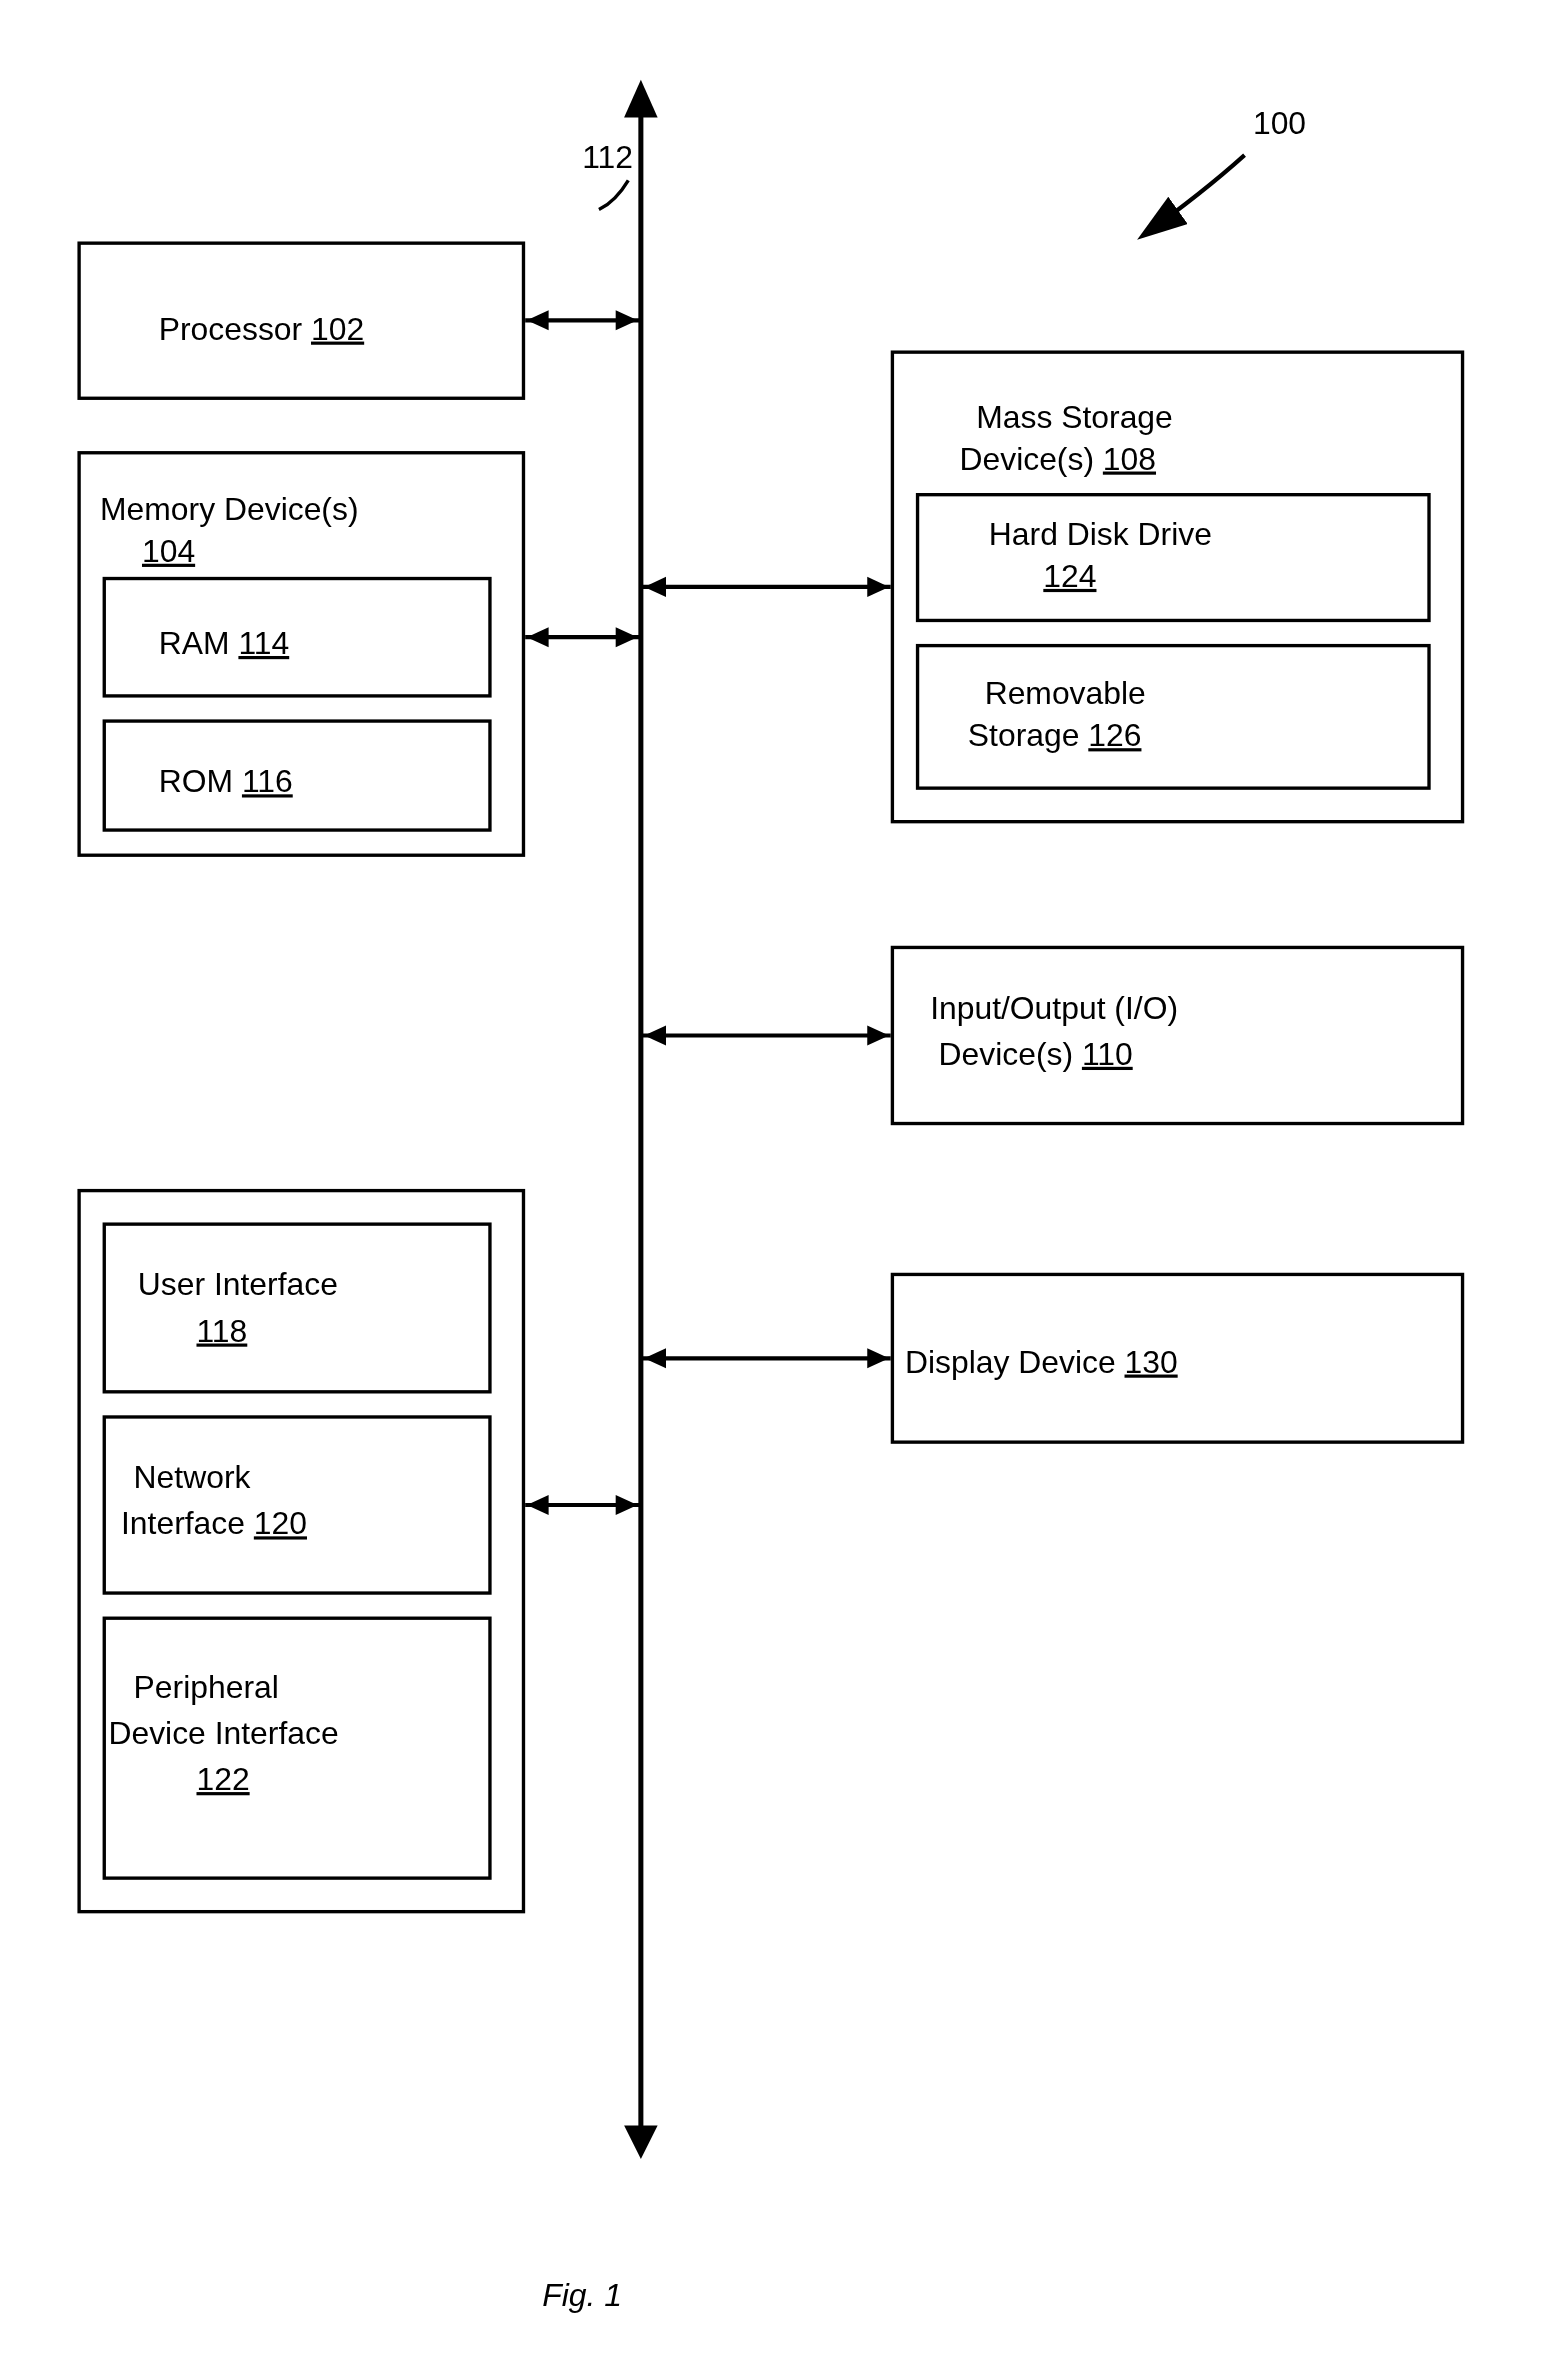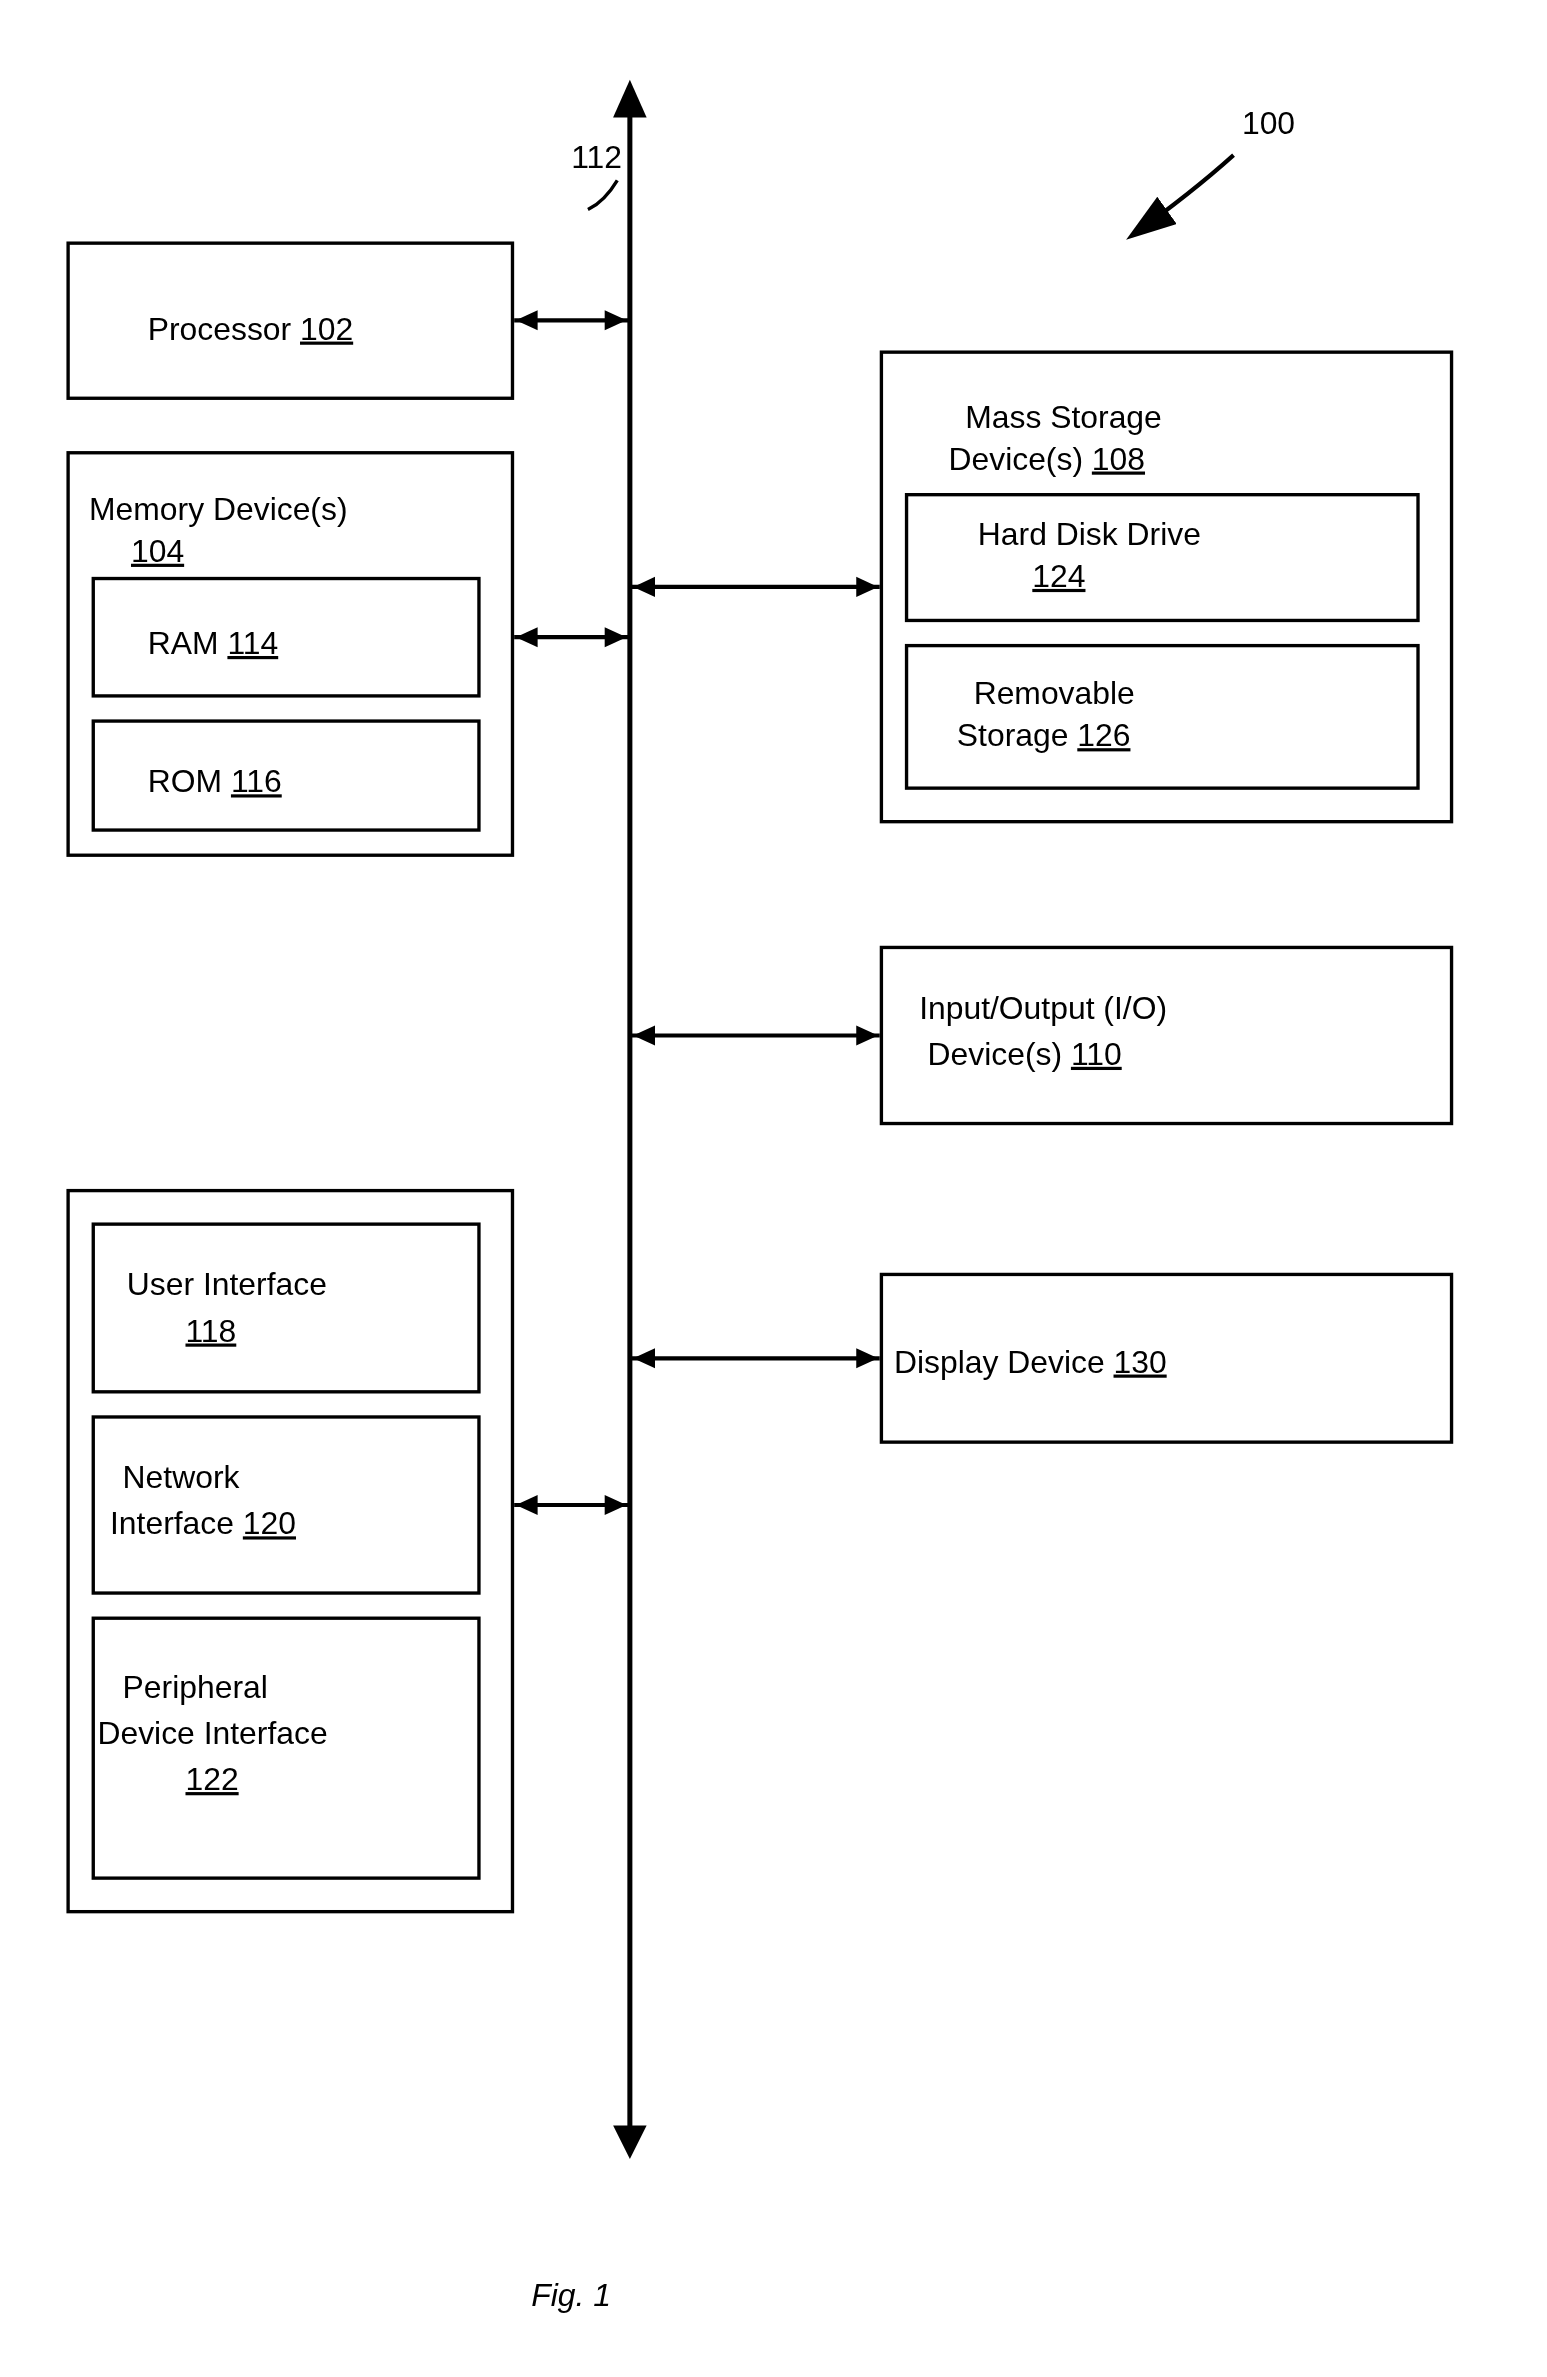--- a/index.html
+++ b/index.html
@@ -8,21 +8,21 @@
       font-family: Arial, sans-serif;
       width: 1547px;
       height: 2377px;
       position: relative;
       overflow: hidden;
     }
 
     .diagram-container {
       position: absolute;
       top: 0;
-      left: 1px;
+      left: 12px;
       width: 1260px;
       height: 2377px;
     }
 
     svg {
       width: 1547px;
       height: 2377px;
     }
 
     text {

